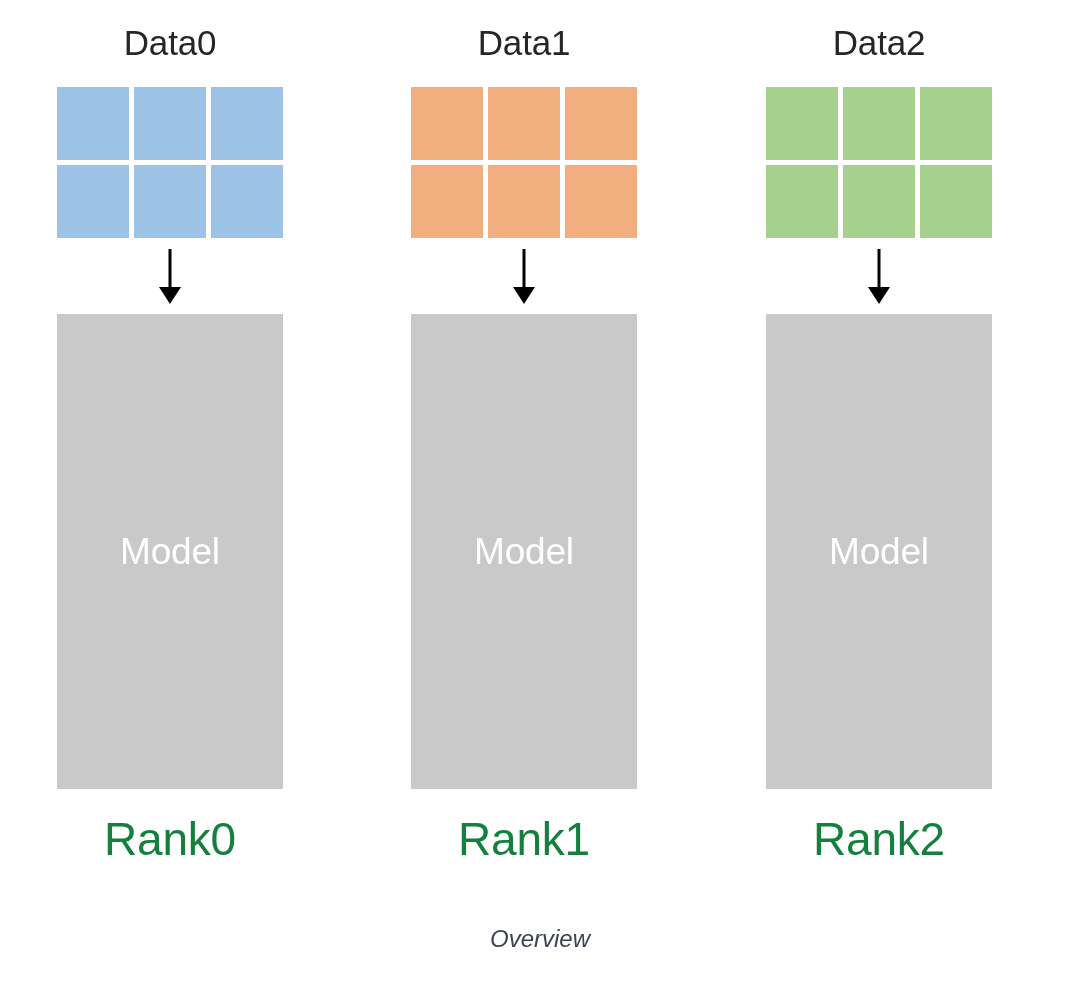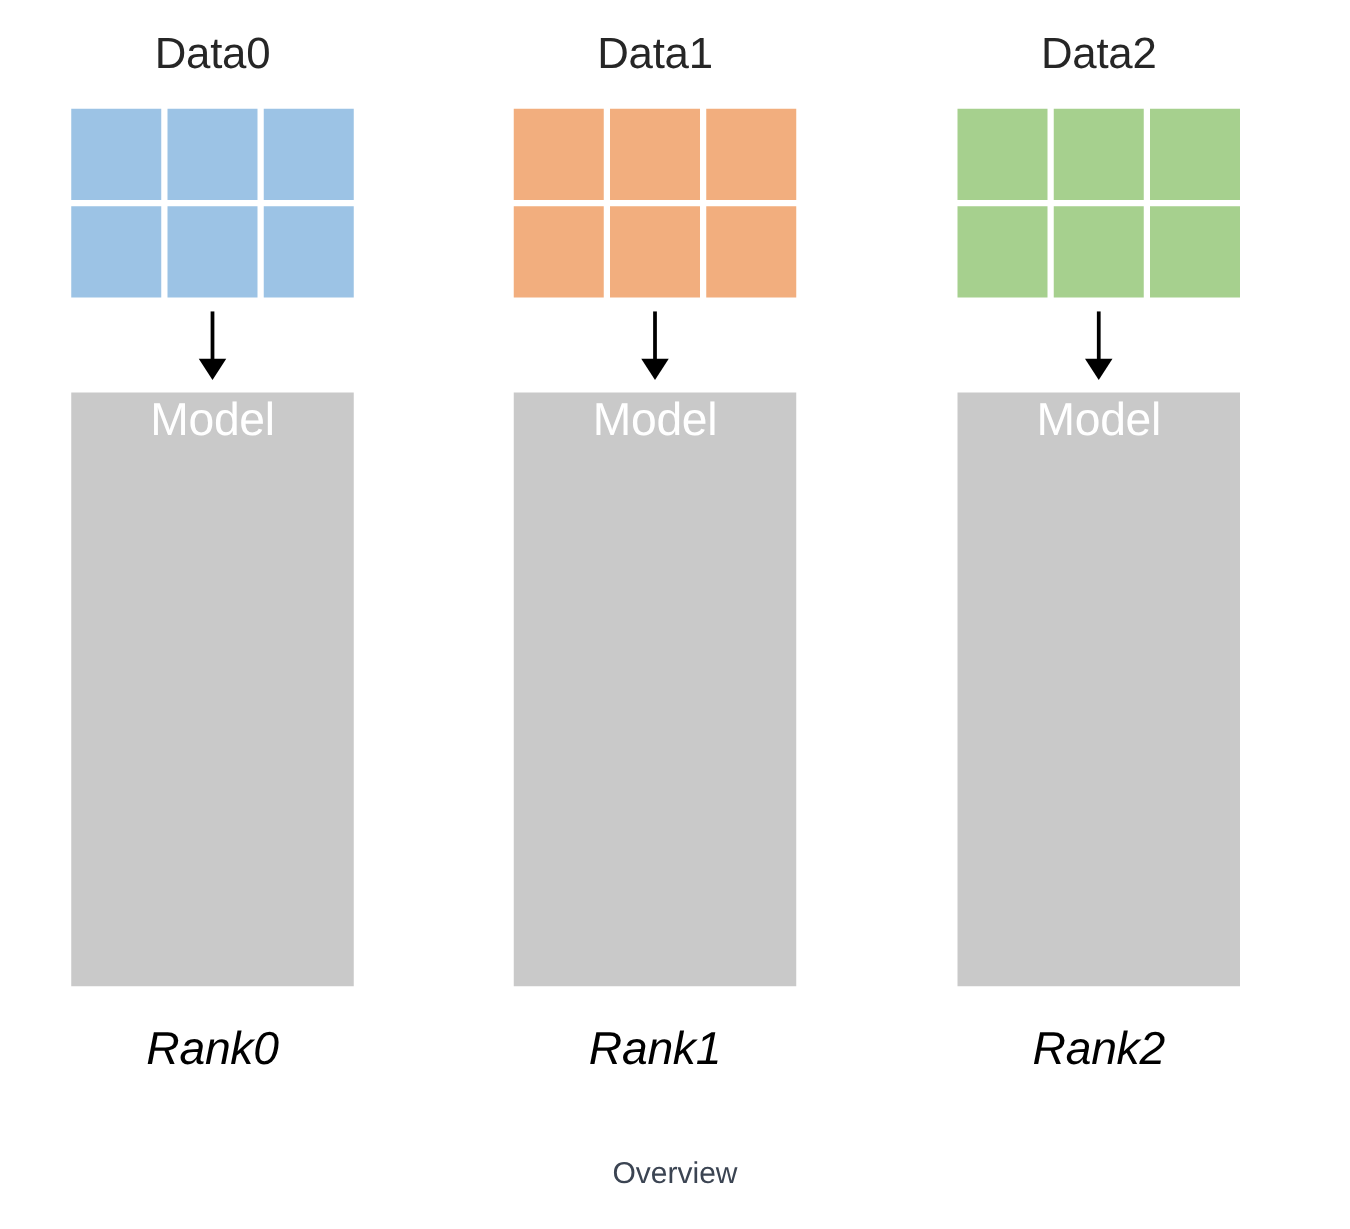--- a/index.html
+++ b/index.html
@@ -72,53 +72,54 @@
 
   
   .model-box {
     position: absolute;
     top: 314px;
     left: 0;
     width: 226px;
     height: 475px;
     background: #c9c9c9;
     display: flex;
+    align-items: center;
     justify-content: center;
   }
   .model-label {
     font-size: 37px;
     line-height: 44px;
     color: #ffffff;
     letter-spacing: -0.2px;
     white-space: nowrap;
   }
 
   .rank-label {
     position: absolute;
     top: 818px;
     left: 0;
     width: 226px;
     text-align: center;
-    font-size: 37px;
+    font-size: 46px;
     line-height: 42px;
-    color: #000000;
+    color: #15803d;
     letter-spacing: -0.2px;
     white-space: nowrap;
-    font-style: italic;
   }
 
   
   .caption {
     position: absolute;
     top: 924px;
     left: 0;
     width: 1080px;
     text-align: center;
     font-size: 24px;
     line-height: 30px;
+    font-style: italic;
     color: #3b4452;
     white-space: nowrap;
   }
 </style>
 </head>
 <body>
 
 <div id="diagram">
 
   <div class="column col-0">

